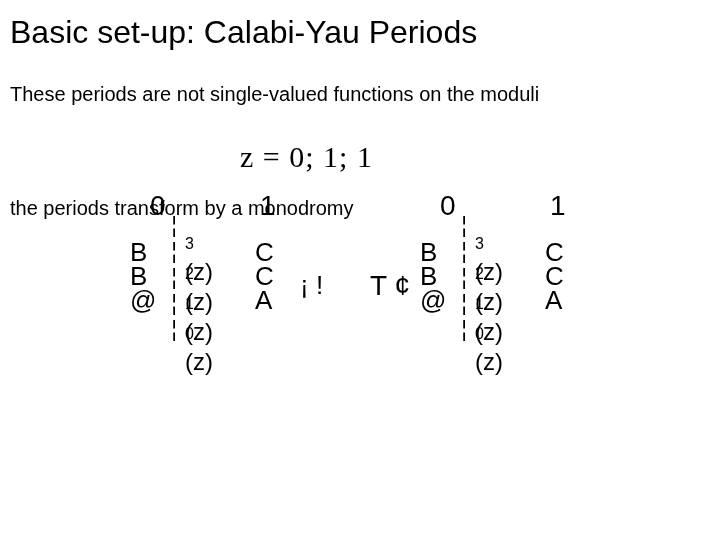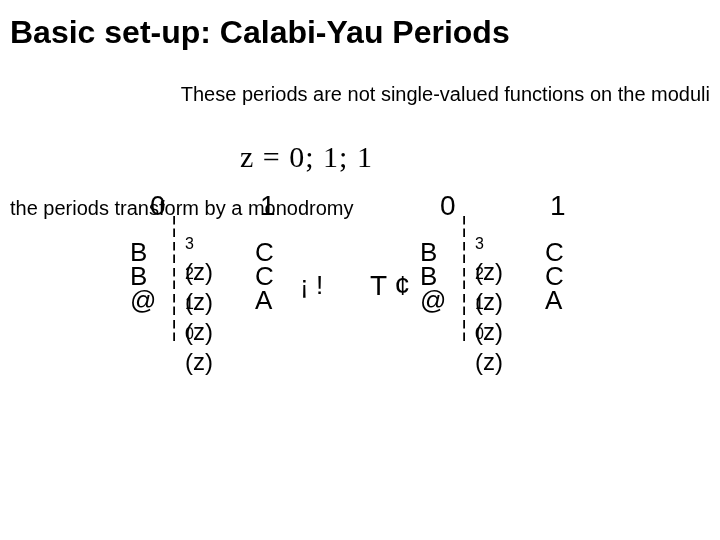--- a/index.html
+++ b/index.html
@@ -11,30 +11,29 @@
     font-family: Arial, Helvetica, sans-serif;
     color: #000;
     position: relative;
     overflow: hidden;
   }
   .title {
     position: absolute;
     left: 10px;
     top: 14px;
     font-size: 32px;
-    font-weight: 700;
+    font-weight: 400;
   }
   .para {
     position: absolute;
     left: 10px;
     top: 82px;
     font-size: 20px;
     line-height: 24px;
     width: 700px;
-    text-align: right;
   }
   .eq1 {
     position: absolute;
     left: 240px;
     top: 140px;
     font-size: 30px;
     font-family: Liberation Serif, serif;
     letter-spacing: 1px;
   }
   .para2 {

